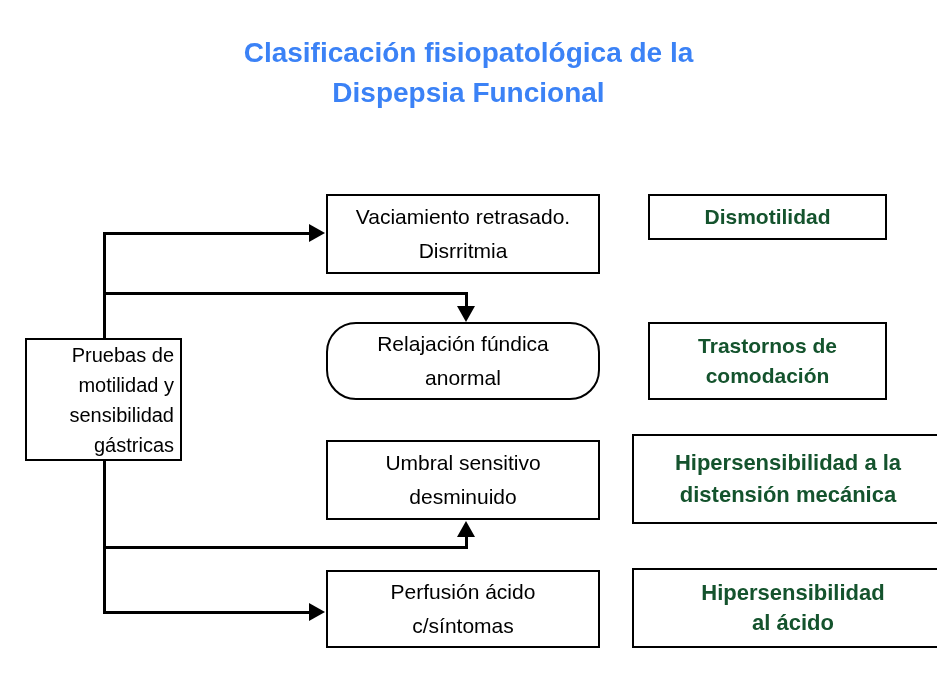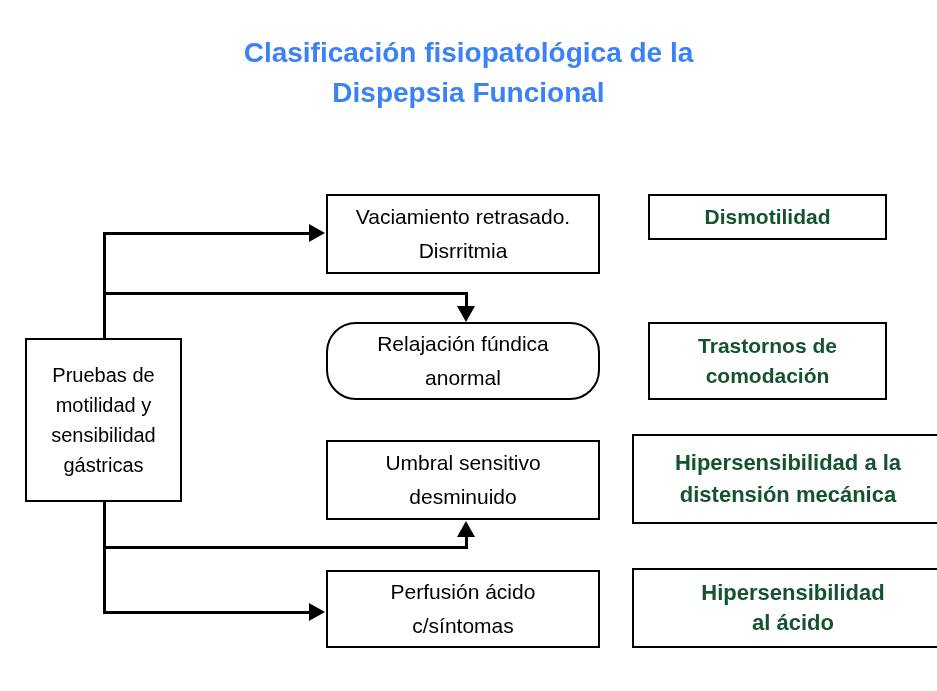--- a/index.html
+++ b/index.html
@@ -50,23 +50,24 @@
     padding: 0 6px;
     box-sizing: border-box;
   }
   .node .label .ln { display: block; }
 
   
   .node-source {
     left: 25px;
     top: 338px;
     width: 157px;
-    height: 164px;
+    height: 123px;
     font-size: 20px;
     line-height: 30px;
+    text-align: right;
   }
 
   
   .node-mid {
     left: 326px;
     width: 274px;
     font-size: 21px;
     line-height: 34px;
   }
   .mid-1 { top: 194px;  height: 80px; }

